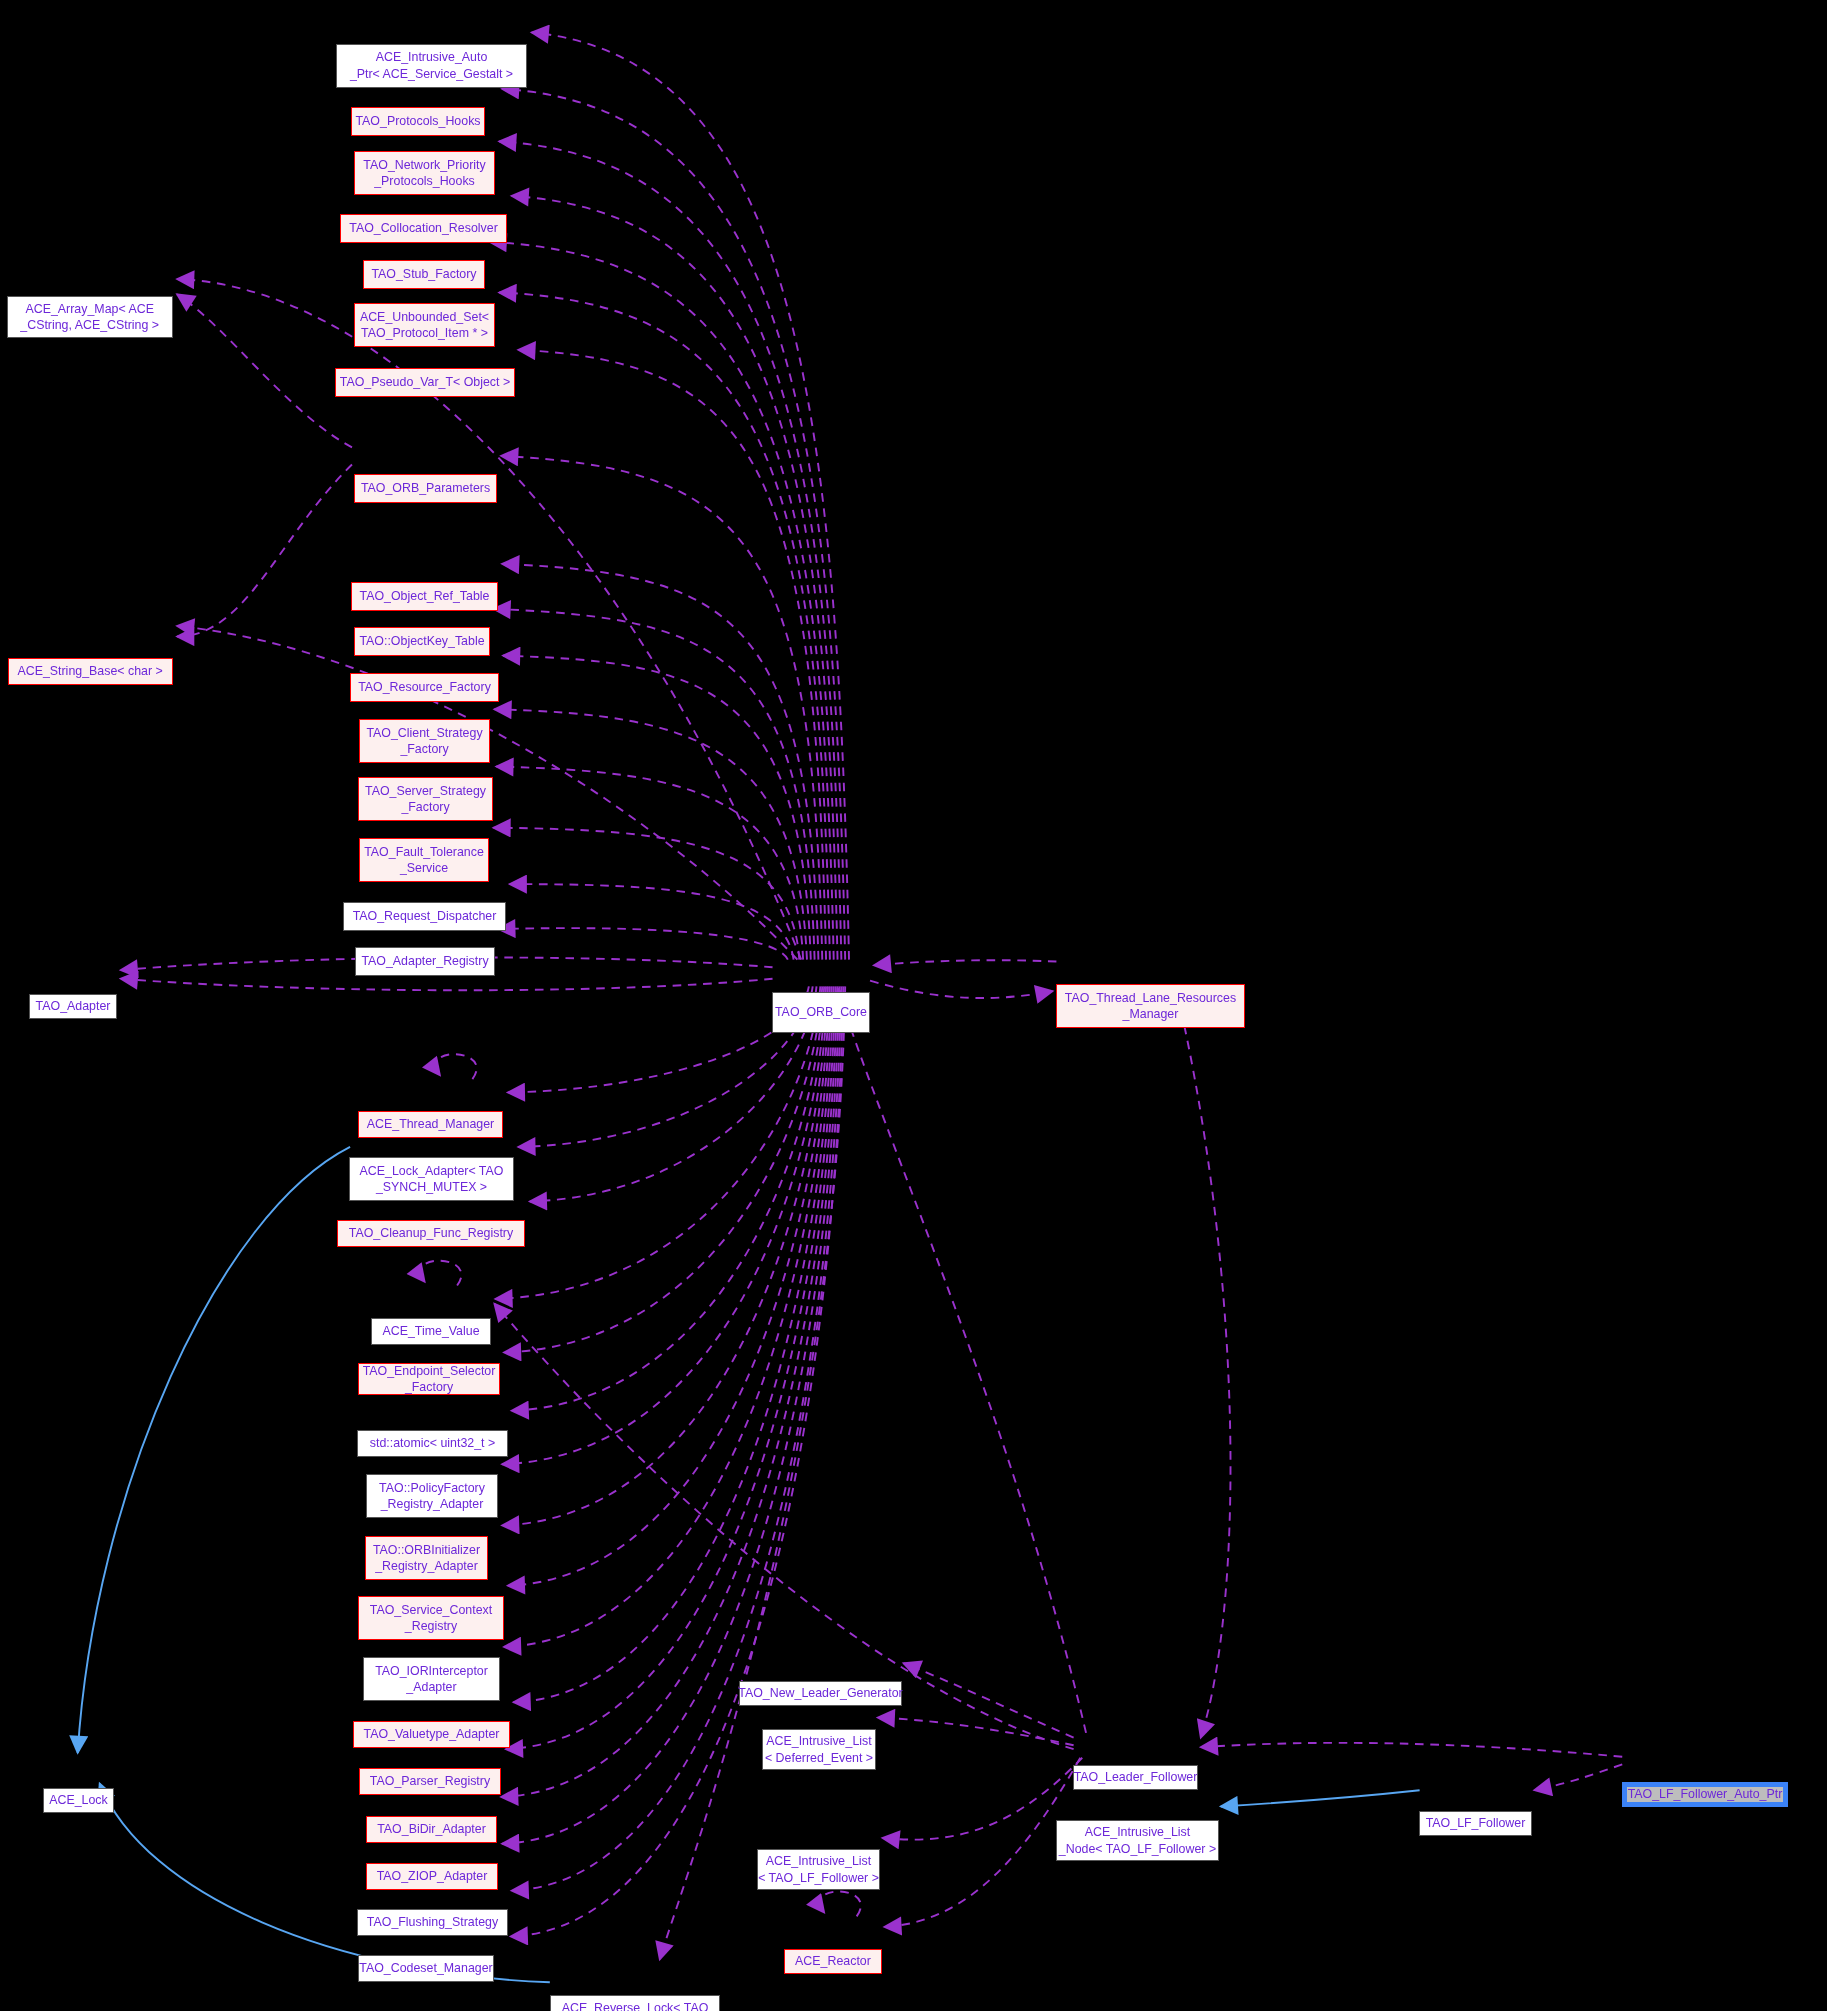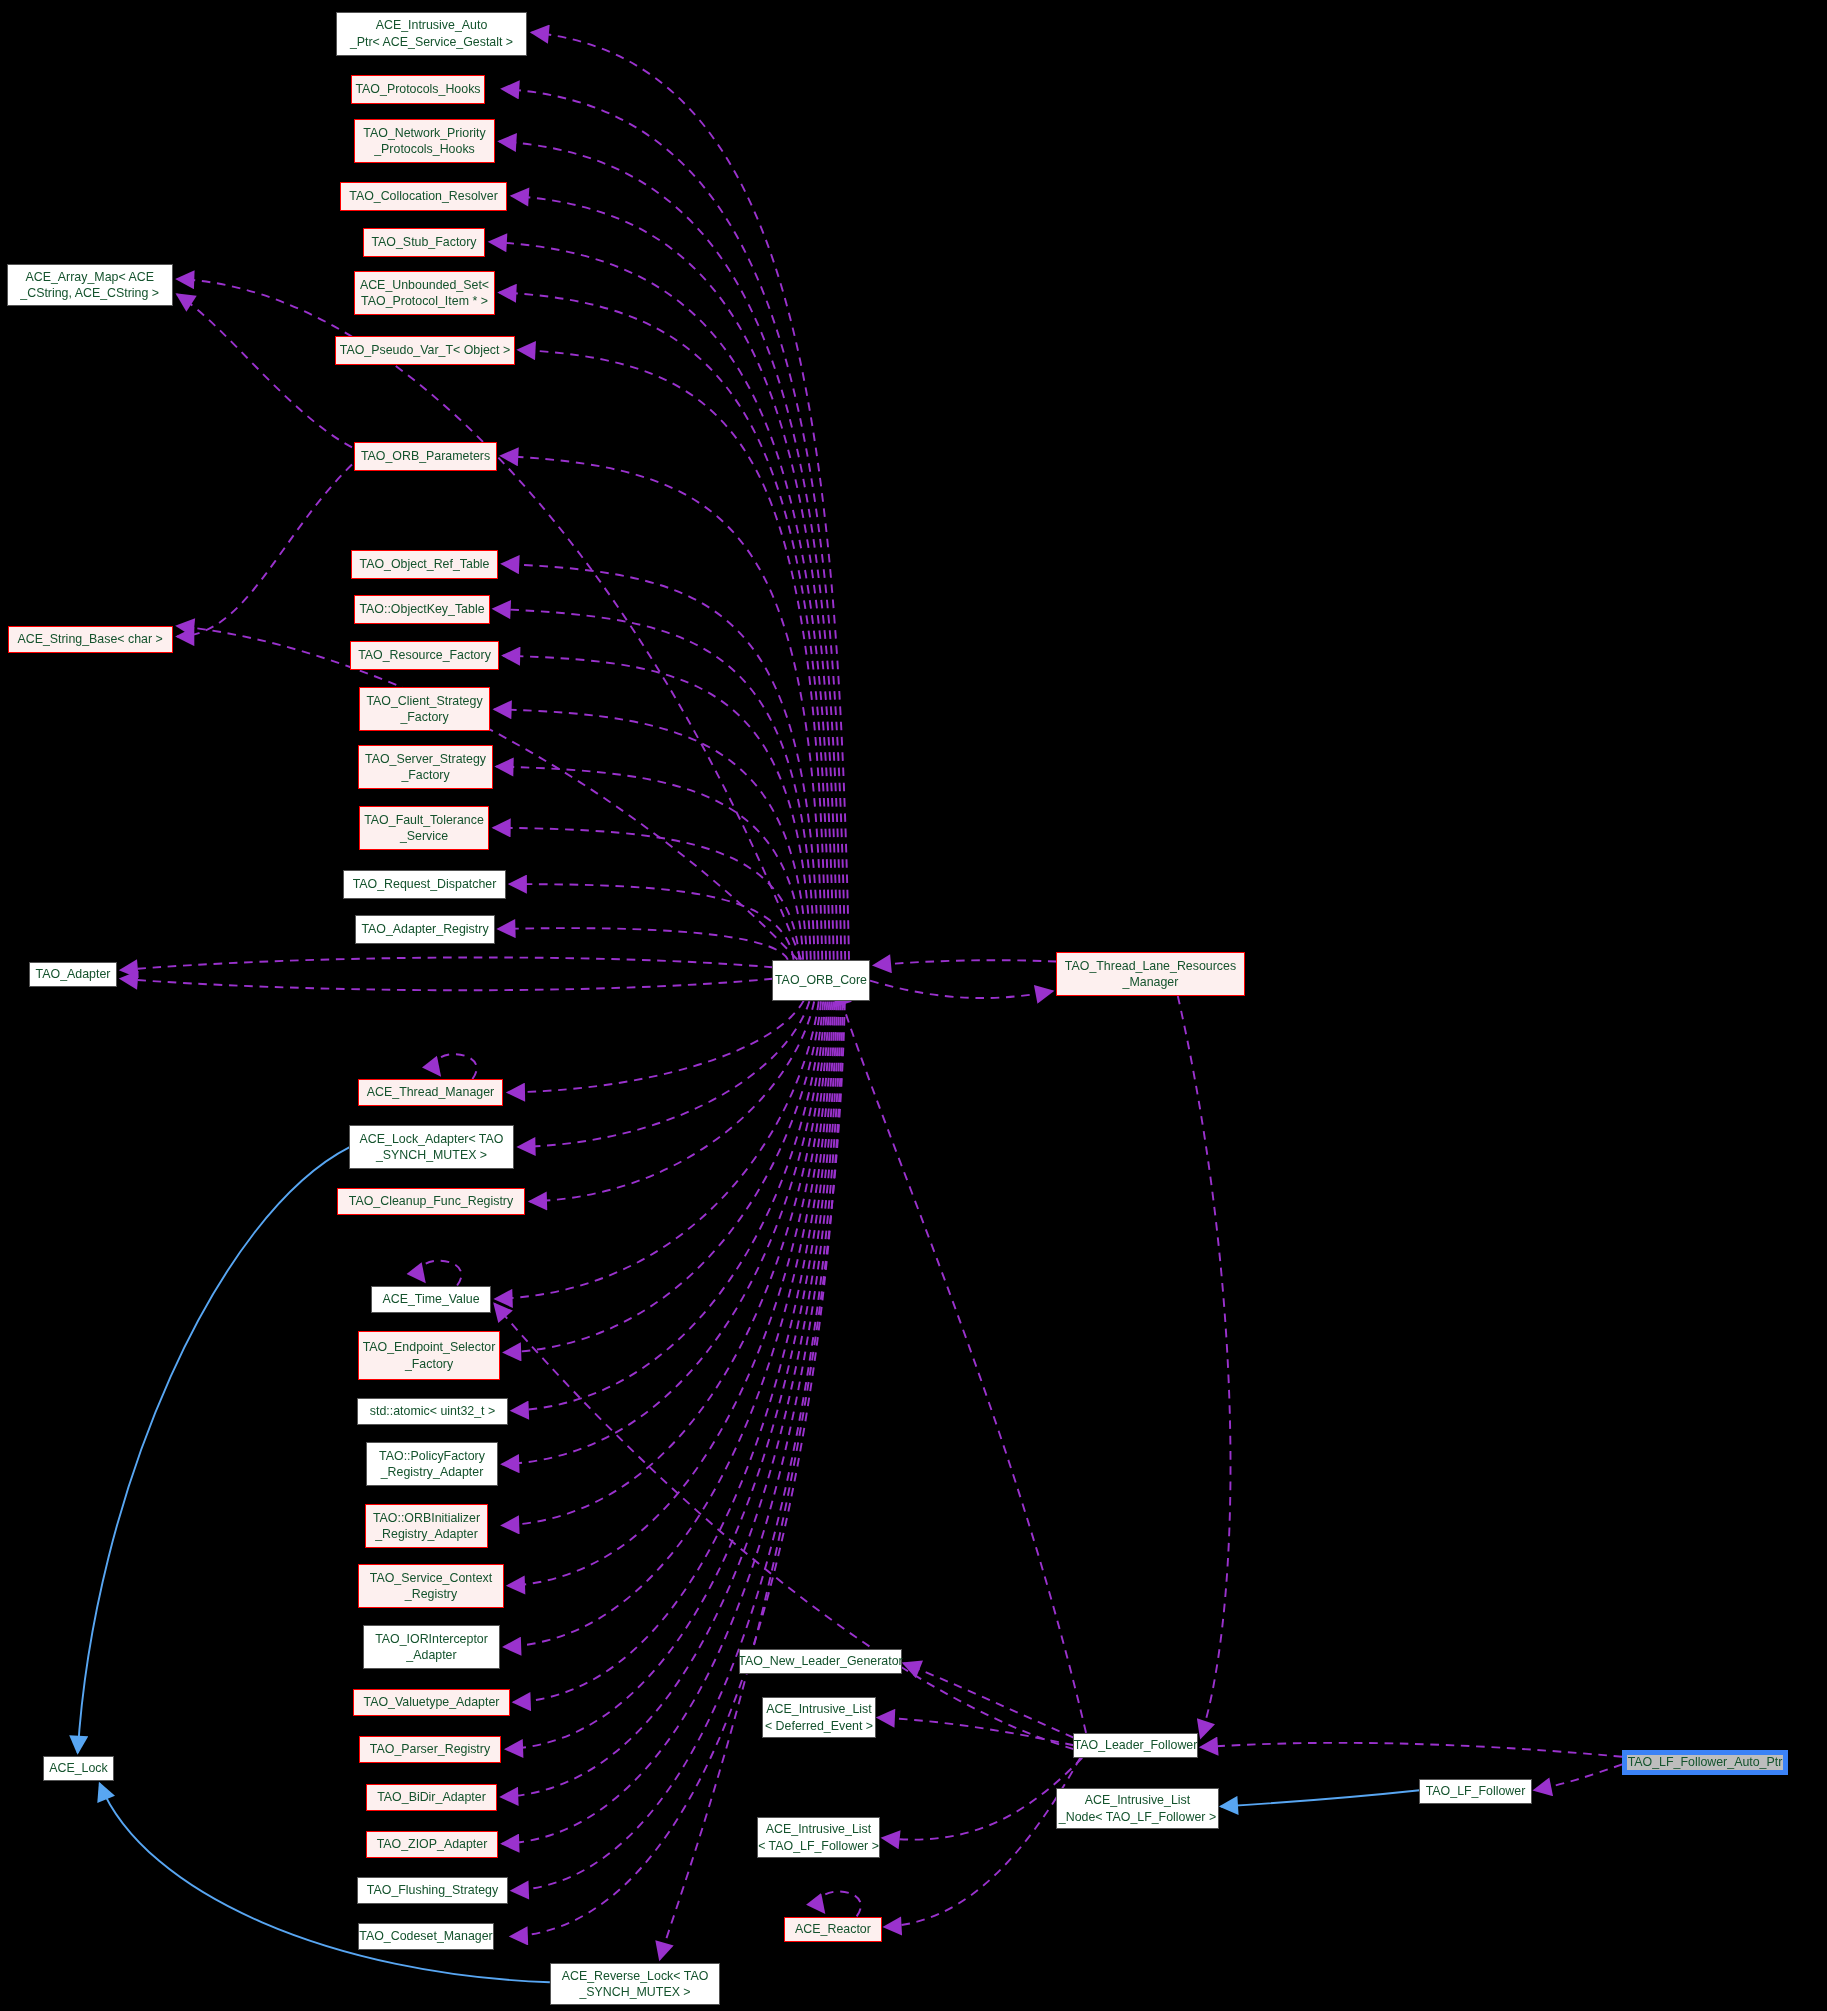--- a/index.html
+++ b/index.html
@@ -1,21 +1,21 @@
 <!DOCTYPE html>
 <html><head>
 <meta charset="utf-8">
 <style>
   html,body{margin:0;padding:0;background:#000;}
   .canvas{position:relative;width:1828px;height:2011px;background:#000;overflow:hidden;
           font-family:"Liberation Sans", sans-serif;}
   .edges{position:absolute;left:0;top:0;width:1828px;height:2011px;}
   .node{position:absolute;display:flex;flex-direction:column;align-items:center;justify-content:center;
-        text-align:center;font-size:12.4px;line-height:1.32;color:#14532d;white-space:nowrap;box-sizing:border-box;
-        cursor:pointer;}
+        text-align:center;font-size:12.4px;line-height:1.32;color:#6d28d9;white-space:nowrap;box-sizing:border-box;
+        cursor:pointer;margin-top:32px;}
   .plain{background:#ffffff;border:1px solid #555555;}
   .trunc{background:#fdf0ef;border:1.9px solid #ff0000;}
   .focus{background:#bdbdbd;border:5px solid #3b82f6;}
 </style>
 </head>
 <body>
 
 <div class="canvas">
 
   <svg class="edges" width="1828" height="2011" viewBox="0 0 1912 2104">
@@ -159,21 +159,21 @@
   <div class="node plain" style="left:349px;top:1125px;width:165px;height:44px">
       <span>ACE_Lock_Adapter&lt; TAO</span>
       <span>_SYNCH_MUTEX &gt;</span>
     </div>
   <div class="node trunc" style="left:337px;top:1188px;width:188px;height:27px">
       <span>TAO_Cleanup_Func_Registry</span>
     </div>
   <div class="node plain" style="left:371px;top:1286px;width:120px;height:27px">
       <span>ACE_Time_Value</span>
     </div>
-  <div class="node trunc" style="left:358px;top:1331px;width:142px;height:49px">
+  <div class="node trunc" style="left:358px;top:1331px;width:142px;height:32px">
       <span>TAO_Endpoint_Selector</span>
       <span>_Factory</span>
     </div>
   <div class="node plain" style="left:357px;top:1398px;width:151px;height:27px">
       <span>std::atomic&lt; uint32_t &gt;</span>
     </div>
   <div class="node plain" style="left:366px;top:1442px;width:132px;height:44px">
       <span>TAO::PolicyFactory</span>
       <span>_Registry_Adapter</span>
     </div>

